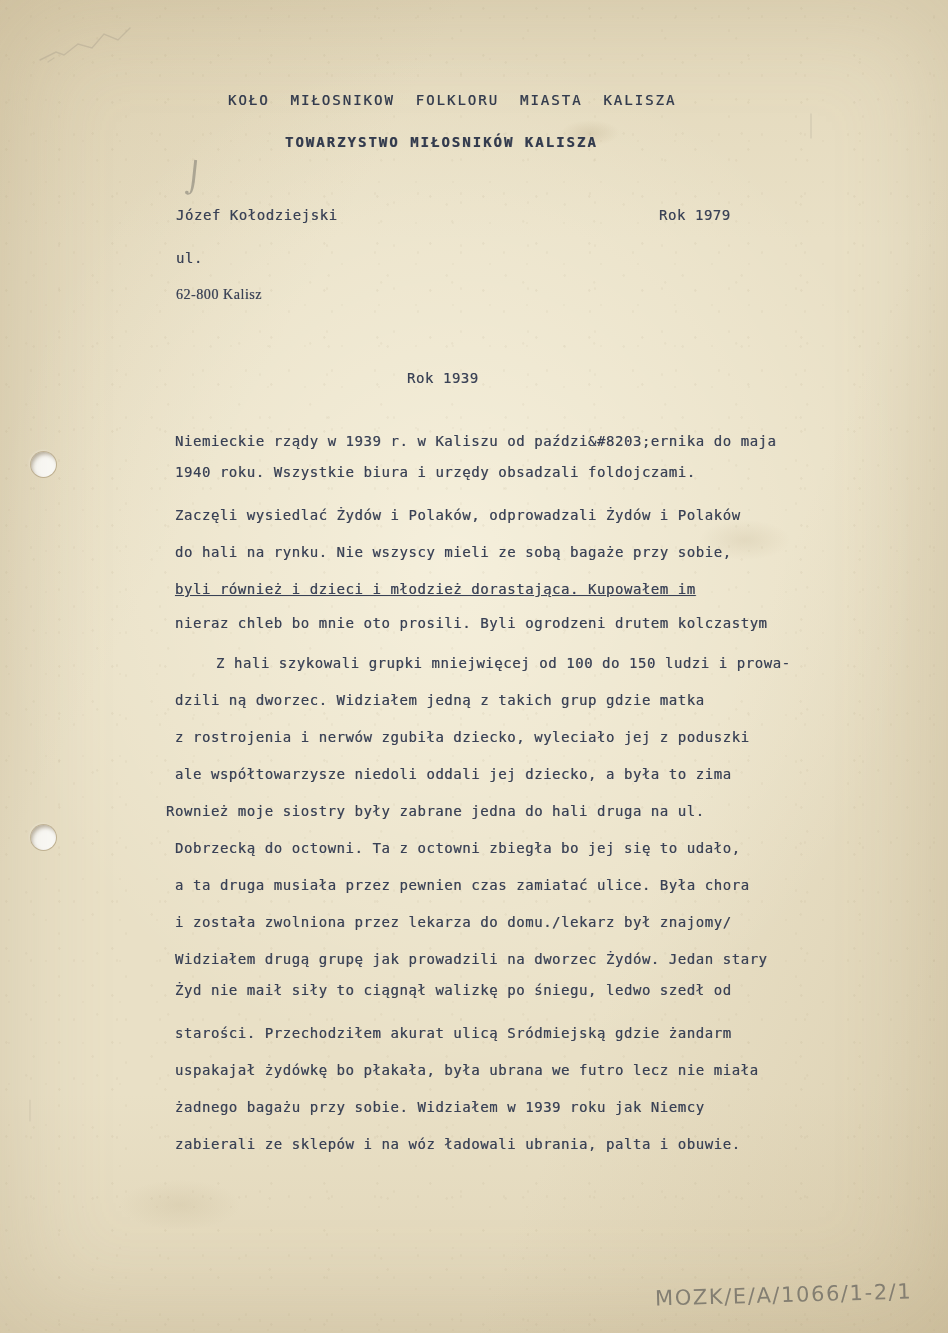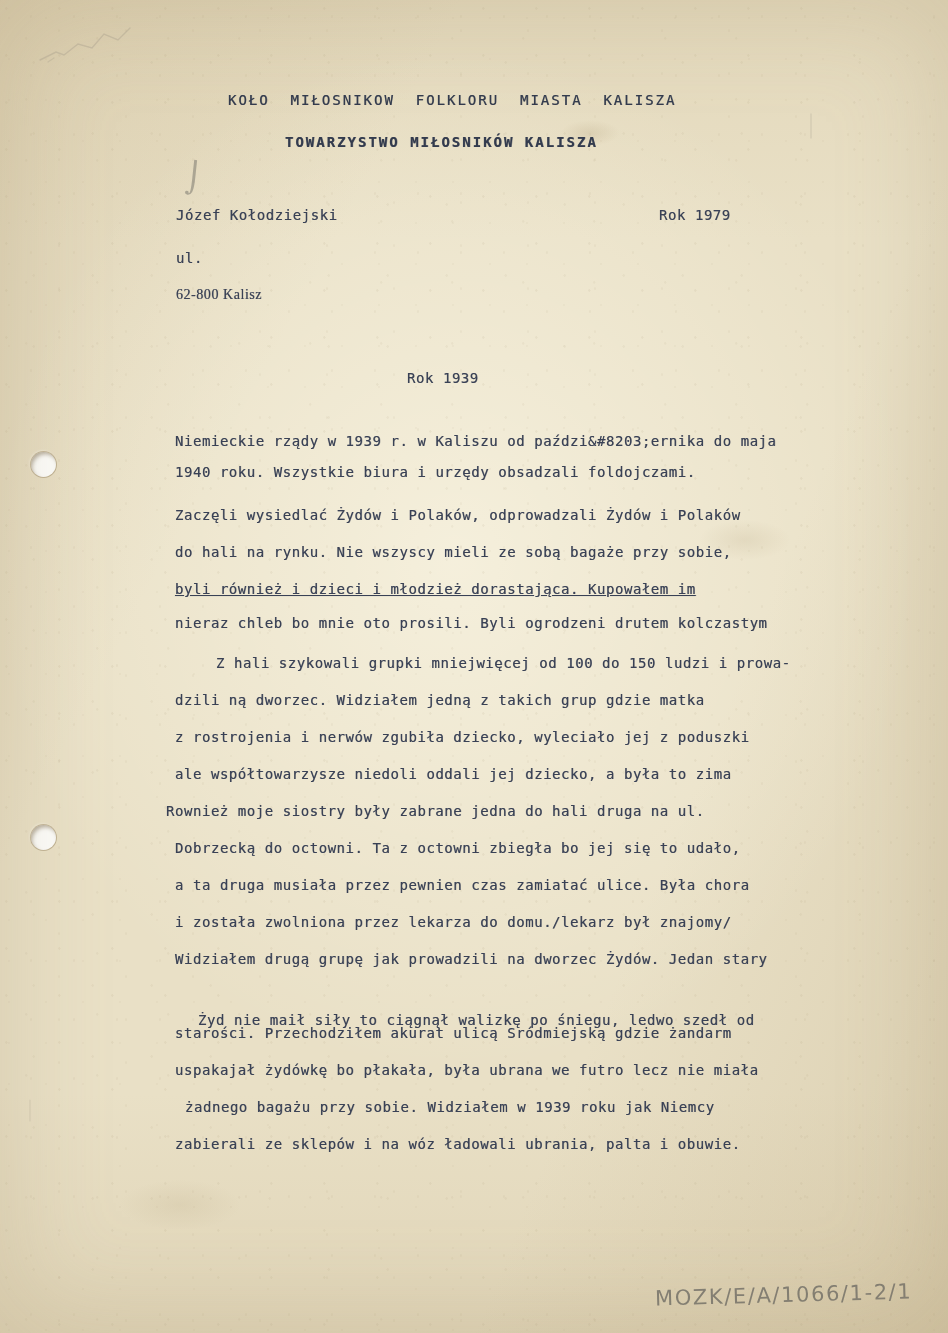--- a/index.html
+++ b/index.html
@@ -161,24 +161,24 @@
     <div class="tline" style="left:175px; top:616px;">nieraz chleb bo mnie oto prosili. Byli ogrodzeni drutem kolczastym</div>
     <div class="tline" style="left:175px; top:656px;margin-left:41px;">Z hali szykowali grupki mniejwięcej od 100 do 150 ludzi i prowa-</div>
     <div class="tline" style="left:175px; top:693px;">dzili ną dworzec. Widziałem jedną z takich grup gdzie matka</div>
     <div class="tline" style="left:175px; top:730px;">z rostrojenia i nerwów zgubiła dziecko, wyleciało jej z poduszki</div>
     <div class="tline" style="left:175px; top:767px;">ale współtowarzysze niedoli oddali jej dziecko, a była to zima</div>
     <div class="tline" style="left:166px; top:804px;">Rownież moje siostry były zabrane jedna do hali druga na ul.</div>
     <div class="tline" style="left:175px; top:841px;text-align:center;">Dobrzecką do octowni. Ta z octowni zbiegła bo jej się to udało,</div>
     <div class="tline" style="left:175px; top:878px;">a ta druga musiała przez pewnien czas zamiatać ulice. Była chora</div>
     <div class="tline" style="left:175px; top:915px;">i została zwolniona przez lekarza do domu./lekarz był znajomy/</div>
     <div class="tline" style="left:175px; top:952px;">Widziałem drugą grupę jak prowadzili na dworzec Żydów. Jedan stary</div>
-    <div class="tline" style="left:175px; top:1013px;margin-left:23px;">Żyd nie maił siły to ciągnął walizkę po śniegu, ledwo szedł od</div>
+    <div class="tline" style="left:175px; top:983px;">Żyd nie maił siły to ciągnął walizkę po śniegu, ledwo szedł od</div>
     <div class="tline" style="left:175px; top:1026px;">starości. Przechodziłem akurat ulicą Sródmiejską gdzie żandarm</div>
     <div class="tline" style="left:175px; top:1063px;">uspakajał żydówkę bo płakała, była ubrana we futro lecz nie miała</div>
-    <div class="tline" style="left:185px; top:1100px;">żadnego bagażu przy sobie. Widziałem w 1939 roku jak Niemcy</div>
+    <div class="tline" style="left:175px; top:1100px;">żadnego bagażu przy sobie. Widziałem w 1939 roku jak Niemcy</div>
     <div class="tline" style="left:175px; top:1137px;">zabierali ze sklepów i na wóz ładowali ubrania, palta i obuwie.</div>
 
   </div>
 
   <div class="archive-ref" style="left:655px; top:1283px;">MOZK/E/A/1066/1-2/1</div>
 
   <div class="vignette"></div>
 </div>
 
 </body></html>

